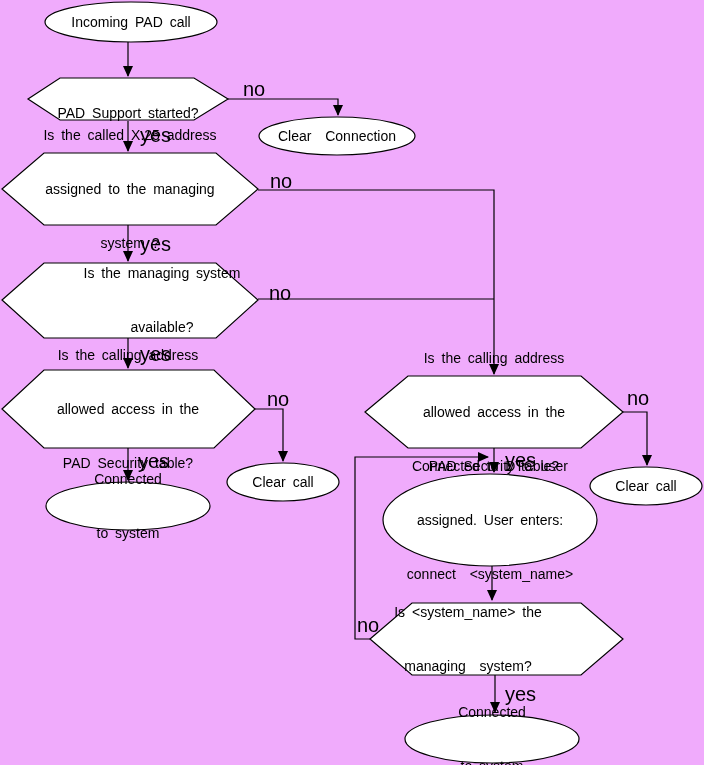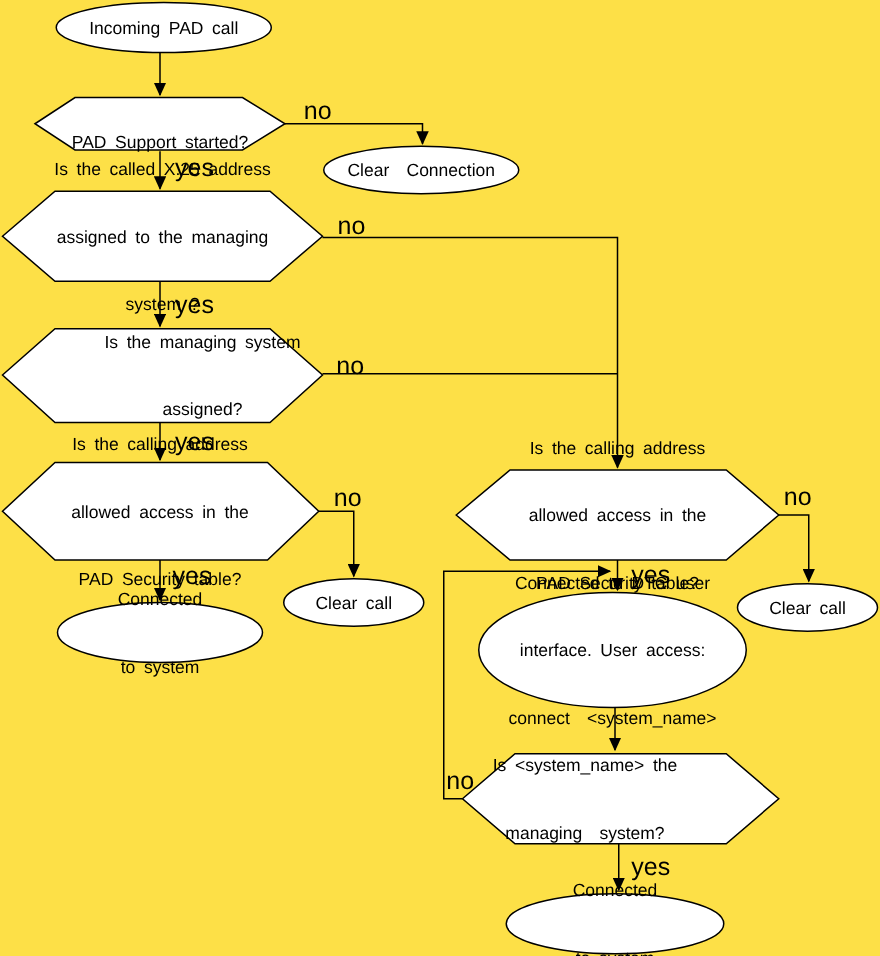--- a/index.html
+++ b/index.html
@@ -1,20 +1,20 @@
 <!DOCTYPE html>
 <html><head>
 <meta charset="utf-8">
 <style>
   html, body { margin: 0; padding: 0; background: #ffffff; }
   .stage {
     position: relative;
     width: 704px;
     height: 765px;
-    background: #fde047;
+    background: #f0abfc;
     font-family: "Liberation Sans", sans-serif;
     color: #000000;
     overflow: hidden;
   }
   .stage svg { position: absolute; left: 0; top: 0; }
   .node-label {
     position: absolute;
     transform: translate(-50%, -50%);
     text-align: center;
     font-size: 14px;
@@ -92,21 +92,21 @@
   </div>
 
   <div class="node-label" style="left:130px; top:189px;">
     <div>Is the called X.25 address</div>
     <div>assigned to the managing</div>
     <div>system ?</div>
   </div>
 
   <div class="node-label" style="left:130px; top:300px;margin-left:32px;">
     <div>Is the managing system</div>
-    <div>assigned?</div>
+    <div>available?</div>
   </div>
 
   <div class="node-label" style="left:128px; top:409px;">
     <div>Is the calling address</div>
     <div>allowed access in the</div>
     <div>PAD Security table?</div>
   </div>
 
   <div class="node-label" style="left:128px; top:506px;">
     <div>Connected</div>
@@ -122,21 +122,21 @@
     <div>allowed access in the</div>
     <div>PAD Security table?</div>
   </div>
 
   <div class="node-label" style="left:646px; top:486px;">
     <div>Clear call</div>
   </div>
 
   <div class="node-label" style="left:490px; top:520px;">
     <div>Connected to DTC user</div>
-    <div>interface. User access:</div>
+    <div>assigned. User enters:</div>
     <div><span>connect  </span><span class="var">&lt;system_name&gt;</span></div>
   </div>
 
   <div class="node-label" style="left:468px; top:639px;">
     <div><span>Is </span><span class="var">&lt;system_name&gt;</span><span> the</span></div>
     <div>managing  system?</div>
   </div>
 
   <div class="node-label" style="left:492px; top:739px;">
     <div>Connected</div>

